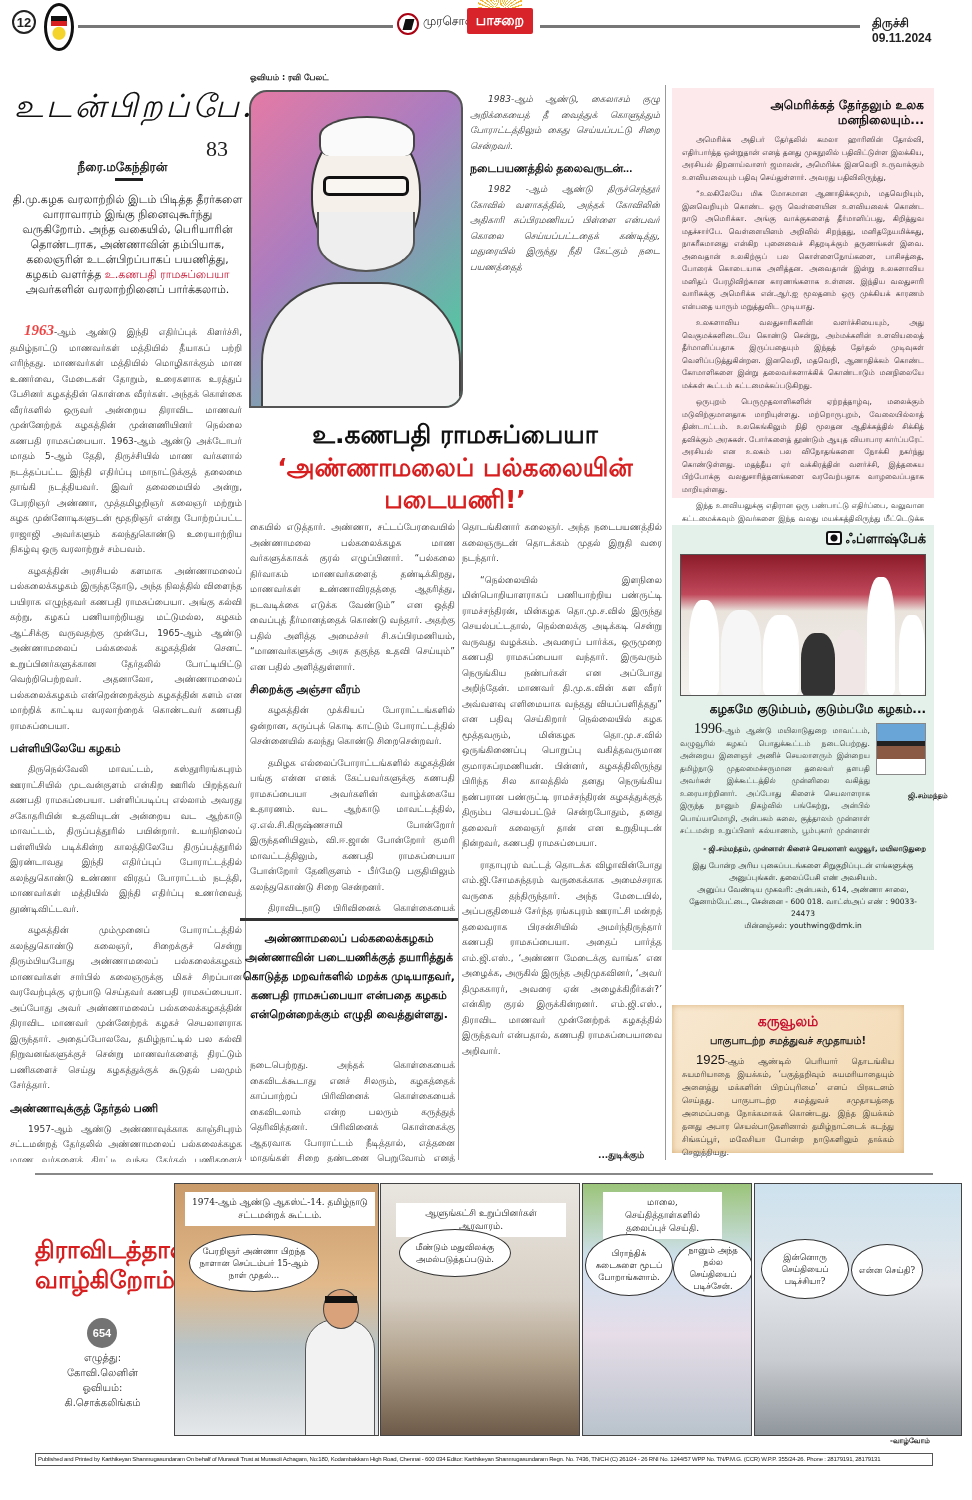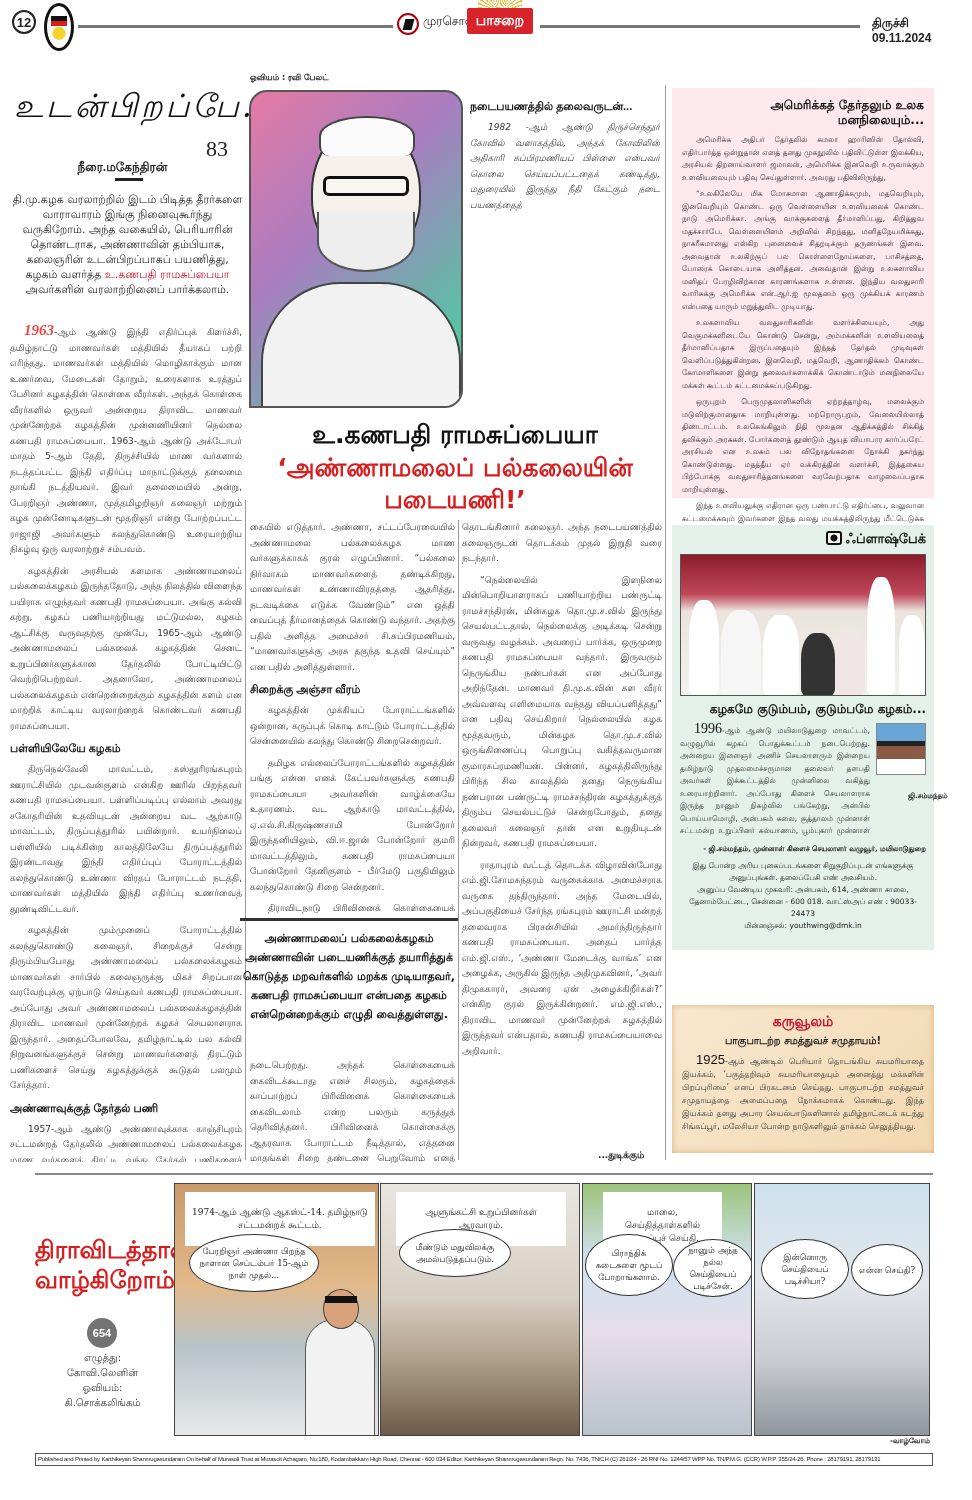--- a/index.html
+++ b/index.html
@@ -43,28 +43,28 @@
 .pullq{left:240px;width:218px;top:918px;border-top:3px solid #333;padding-top:8px;text-align:center;font:bold 11px/19px "DejaVu Sans",sans-serif;color:#111}
 
 .box-us{left:672px;top:88px;width:262px;height:410px;background:#fde8ec;padding:10px}
 .box-title{text-align:right;font:bold 12px "DejaVu Sans",sans-serif;color:#111;margin-bottom:6px}
 .box-body{font:7.5px/12.5px "DejaVu Sans",sans-serif;color:#333;text-align:justify}
 .box-body p{text-indent:14px;margin-bottom:4px}
 .box-fb{left:672px;top:525px;width:262px;height:425px;background:#e3f1ea;padding:6px 8px}
 .fb-photo{width:246px;height:142px;background:linear-gradient(180deg,#8c1c2a 0%,#c0485a 28%,#e9e3dc 40%,#f4f2ee 100%);border:1px solid #555;position:relative;overflow:hidden}
 .fb-photo .fig{position:absolute;background:#fff;border-radius:40% 40% 8px 8px}
 .fb-thumb{float:right;width:50px;height:52px;margin:2px 0 4px 6px;background:linear-gradient(#6aa5d8 0 35%,#222 35% 45%,#8a5a44 45% 70%,#fff 70%);border:1px solid #888}
-.box-kar{left:672px;top:1005px;width:262px;height:148px;background:linear-gradient(135deg,#f8e8d0,#f2d8b0);padding:8px 10px;box-shadow:inset 0 0 6px #d8b07a}
+.box-kar{left:672px;top:1005px;width:232px;height:148px;background:linear-gradient(135deg,#f8e8d0,#f2d8b0);padding:8px 10px;box-shadow:inset 0 0 6px #d8b07a}
 
 .bottom-rule{left:35px;top:1173px;width:898px;height:2px;background:#888}
 .strip-title{left:35px;width:135px;top:1235px;text-align:center;font:bold 24px/30px "DejaVu Sans",sans-serif;color:#d81e1e}
 .ep-badge{left:87px;top:1318px;width:30px;height:30px;border-radius:50%;background:#737373;color:#fff;font:bold 11px "Liberation Sans",sans-serif;display:flex;align-items:center;justify-content:center}
 .credits-c{left:35px;width:135px;top:1350px;text-align:center;font:10px/15px "DejaVu Sans",sans-serif;color:#333}
 .panel{top:1183px;height:253px;border:1px solid #444;overflow:hidden}
-.cap{position:absolute;background:#fff;font:9px/13px "DejaVu Serif",serif;text-align:center;padding:14px 6px}
+.cap{position:absolute;background:#fff;font:9px/13px "DejaVu Serif",serif;text-align:center;padding:4px 6px}
 .bubble{position:absolute;background:#fff;border:1px solid #333;border-radius:50%;font:8.5px/12px "DejaVu Serif",serif;text-align:center;display:flex;align-items:center;justify-content:center;padding:6px}
 .footer{left:35px;top:1453px;width:898px;height:13px;border:1px solid #555;font:6px/11px "Liberation Sans",sans-serif;white-space:nowrap;overflow:hidden;padding:0 2px;letter-spacing:-.2px}
 .cont{left:890px;top:1437px;font:bold 7px "DejaVu Sans",sans-serif}
 </style>
 </head>
 <body>
 
 <div class="abs pg-num">12</div>
 <div class="abs logo-l"></div>
 <div class="abs hline" style="left:78px;width:315px"></div>
@@ -98,20 +98,21 @@
 <div class="abs credit">ஓவியம் : ரவி பேலட்</div>
 <div class="abs portrait">
   <div class="abs shirt"></div>
   <div class="abs face"></div>
   <div class="abs hair"></div>
   <div class="abs beard"></div>
   <div class="abs glasses"></div>
 </div>
 
 <div class="abs body" style="left:470px;top:92px;width:190px;height:325px;overflow:hidden;font-style:italic">
+  <p>1983-ஆம் ஆண்டு, கைலாசம் குழு அறிக்கையைத் தீ வைத்துக் கொளுத்தும் போராட்டத்திலும் கைது செய்யப்பட்டு சிறை சென்றவர்.</p>
   <div class="subhd" style="font-style:normal">நடைபயணத்தில் தலைவருடன்...</div>
   <p>1982 -ஆம் ஆண்டு திருச்செந்தூர் கோவில் வளாகத்தில், அந்தக் கோவிலின் அதிகாரி சுப்பிரமணியப் பிள்ளை என்பவர் கொலை செய்யப்பட்டதைக் கண்டித்து, மதுரையில் இருந்து நீதி கேட்கும் நடை பயணத்தைத்</p>
 </div>
 <div class="abs vrule" style="left:665px;top:85px;height:1075px"></div>
 
 <div class="abs hl1">உ.கணபதி ராமசுப்பையா</div>
 <div class="abs hl2">‘அண்ணாமலைப் பல்கலையின் படையணி!’</div>
 
 <div class="abs body" style="left:250px;top:520px;width:205px;height:395px;overflow:hidden">
   <p style="text-indent:0">கையில் எடுத்தார். அண்ணா, சட்டப்பேரவையில் அண்ணாமலை பல்கலைக்கழக மாண வர்களுக்காகக் குரல் எழுப்பினார். “பல்கலை நிர்வாகம் மாணவர்களைத் தண்டிக்கிறது, மாணவர்கள் உண்ணாவிரதத்தை ஆதரித்து, நடவடிக்கை எடுக்க வேண்டும்” என ஒத்தி வைப்புத் தீர்மானத்தைக் கொண்டு வந்தார். அதற்கு பதில் அளித்த அமைச்சர் சி.சுப்பிரமணியம், “மாணவர்களுக்கு அரசு தகுந்த உதவி செய்யும்” என பதில் அளித்துள்ளார்.</p>
@@ -189,27 +190,27 @@
 </div>
 
 <div class="abs panel" style="left:174px;width:205px;background:linear-gradient(180deg,#c99a6a 0%,#e2b98a 40%,#b8c4c8 65%,#e6e8ea 100%)">
   <div class="cap" style="left:10px;top:8px;width:190px">1974-ஆம் ஆண்டு ஆகஸ்ட்-14. தமிழ்நாடு சட்டமன்றக் கூட்டம்.</div>
   <div class="bubble" style="left:14px;top:50px;width:130px;height:58px">பேரறிஞர் அண்ணா பிறந்த நாளான செப்டம்பர் 15-ஆம் நாள் முதல்...</div>
   <div class="abs" style="left:130px;top:135px;width:70px;height:118px;background:#f2f2f2;border-radius:30px 30px 0 0;border:1px solid #555"></div>
   <div class="abs" style="left:148px;top:105px;width:36px;height:40px;background:#d9a27a;border-radius:50%;border:1px solid #444"></div>
   <div class="abs" style="left:150px;top:112px;width:32px;height:7px;background:#111"></div>
 </div>
 <div class="abs panel" style="left:380px;width:200px;background:linear-gradient(180deg,#e9e6e0 0%,#d7cfc4 45%,#b0a08a 70%,#6d5a48 100%)">
-  <div class="cap" style="left:15px;top:8px;width:170px">ஆளுங்கட்சி உறுப்பினர்கள் ஆரவாரம்.</div>
+  <div class="cap" style="left:15px;top:19px;width:170px">ஆளுங்கட்சி உறுப்பினர்கள் ஆரவாரம்.</div>
   <div class="bubble" style="left:18px;top:45px;width:112px;height:48px">மீண்டும் மதுவிலக்கு அமல்படுத்தப்படும்.</div>
 </div>
 <div class="abs panel" style="left:582px;width:170px;background:linear-gradient(180deg,#9cc47a 0%,#cfe1f0 30%,#e6dde8 60%,#b9c3cc 100%)">
   <div class="cap" style="left:20px;top:8px;width:119px">மாலை, செய்தித்தாள்களில் தலைப்புச் செய்தி.</div>
   <div class="bubble" style="left:2px;top:50px;width:88px;height:62px">பிராந்திக் கடைகளை மூடப் போறாங்களாம்.</div>
   <div class="bubble" style="left:90px;top:55px;width:80px;height:58px">நானும் அந்த நல்ல செய்தியைப் படிச்சேன்.</div>
 </div>
-<div class="abs panel" style="left:754px;width:176px;background:linear-gradient(180deg,#cde2ee 0%,#e2e6ea 40%,#c9ccd0 70%,#8f969c 100%)">
+<div class="abs panel" style="left:754px;width:208px;background:linear-gradient(180deg,#cde2ee 0%,#e2e6ea 40%,#c9ccd0 70%,#8f969c 100%)">
   <div class="bubble" style="left:6px;top:55px;width:88px;height:60px">இன்னொரு செய்தியைப் படிச்சியா?</div>
   <div class="bubble" style="left:96px;top:60px;width:72px;height:52px">என்ன செய்தி?</div>
 </div>
 <div class="abs cont">-வாழ்வோம்</div>
 
 <div class="abs footer">Published and Printed by Karthikeyan Shanmugasundaram On behalf of Murasoli Trust at Murasoli Achagam, No:180, Kodambakkam High Road, Chennai - 600 034 Editor: Karthikeyan Shanmugasundaram Regn. No. 7436, TN/CH (C) 261/24 - 26 RNI No. 1244/57 WPP No. TN/P.M.G. (CCR) W.P.P. 355/24-26. Phone : 28179191, 28179131</div>
 
 </body></html>

